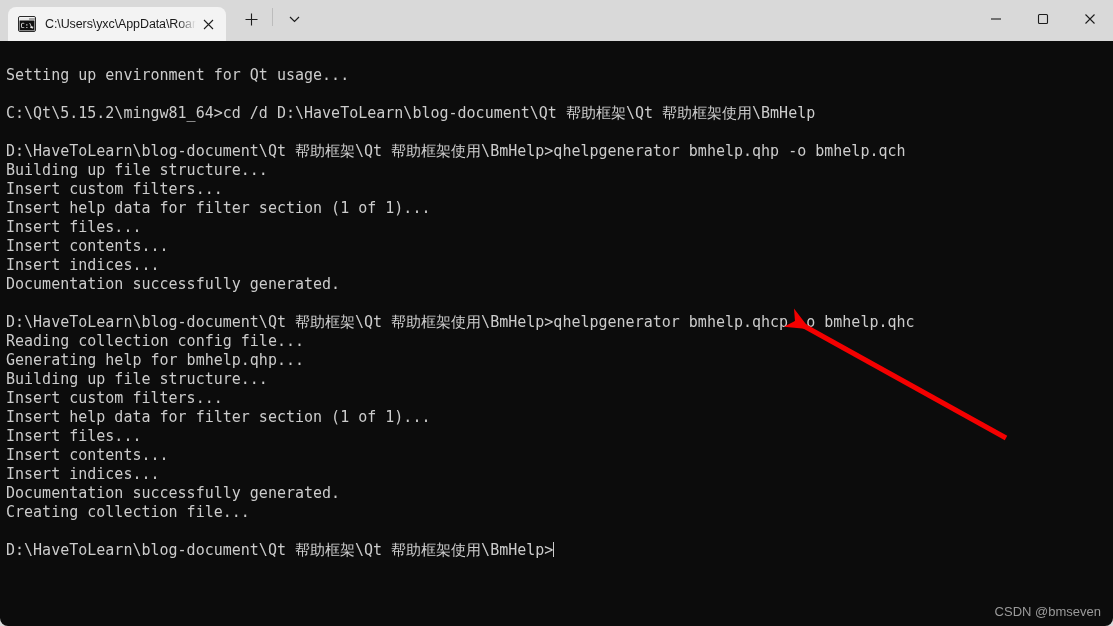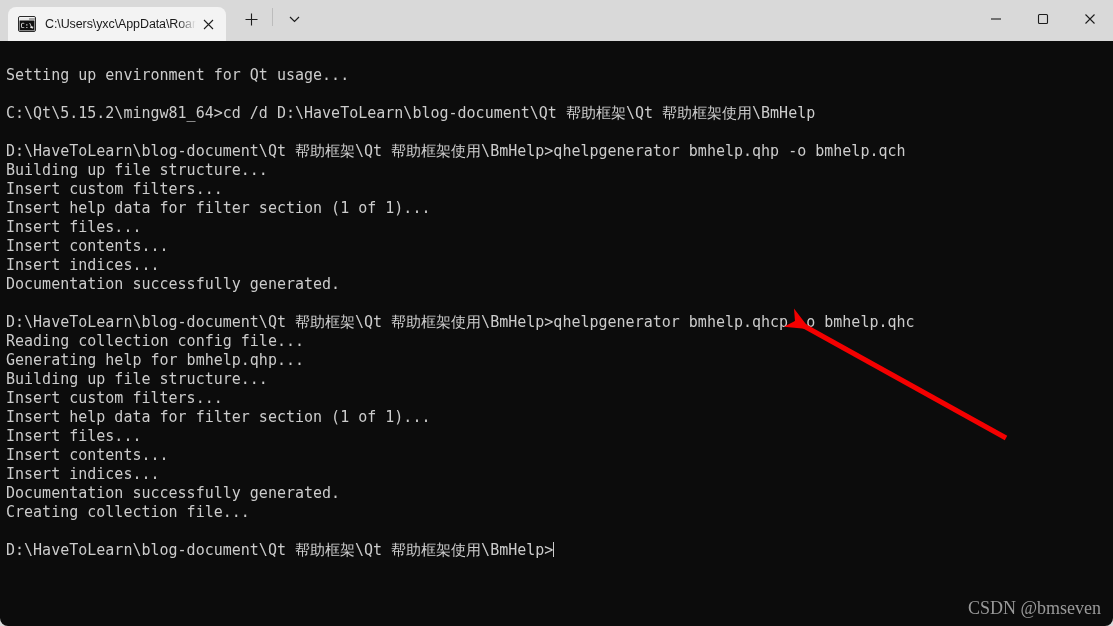--- a/index.html
+++ b/index.html
@@ -142,22 +142,22 @@
     display: inline-block;
     width: 1px;
     height: 15px;
     background: #cccccc;
     vertical-align: -2px;
   }
   .watermark {
     position: absolute;
     right: 12px;
     bottom: 7px;
-    font-family: Liberation Serif, serif;
-    font-size: 18px;
+    font-family: Liberation Sans, sans-serif;
+    font-size: 13px;
     color: #9a9a9a;
   }
   .arrow-layer {
     position: absolute;
     left: 0; top: 0;
     width: 1113px;
     height: 585px;
     pointer-events: none;
   }
 </style>

